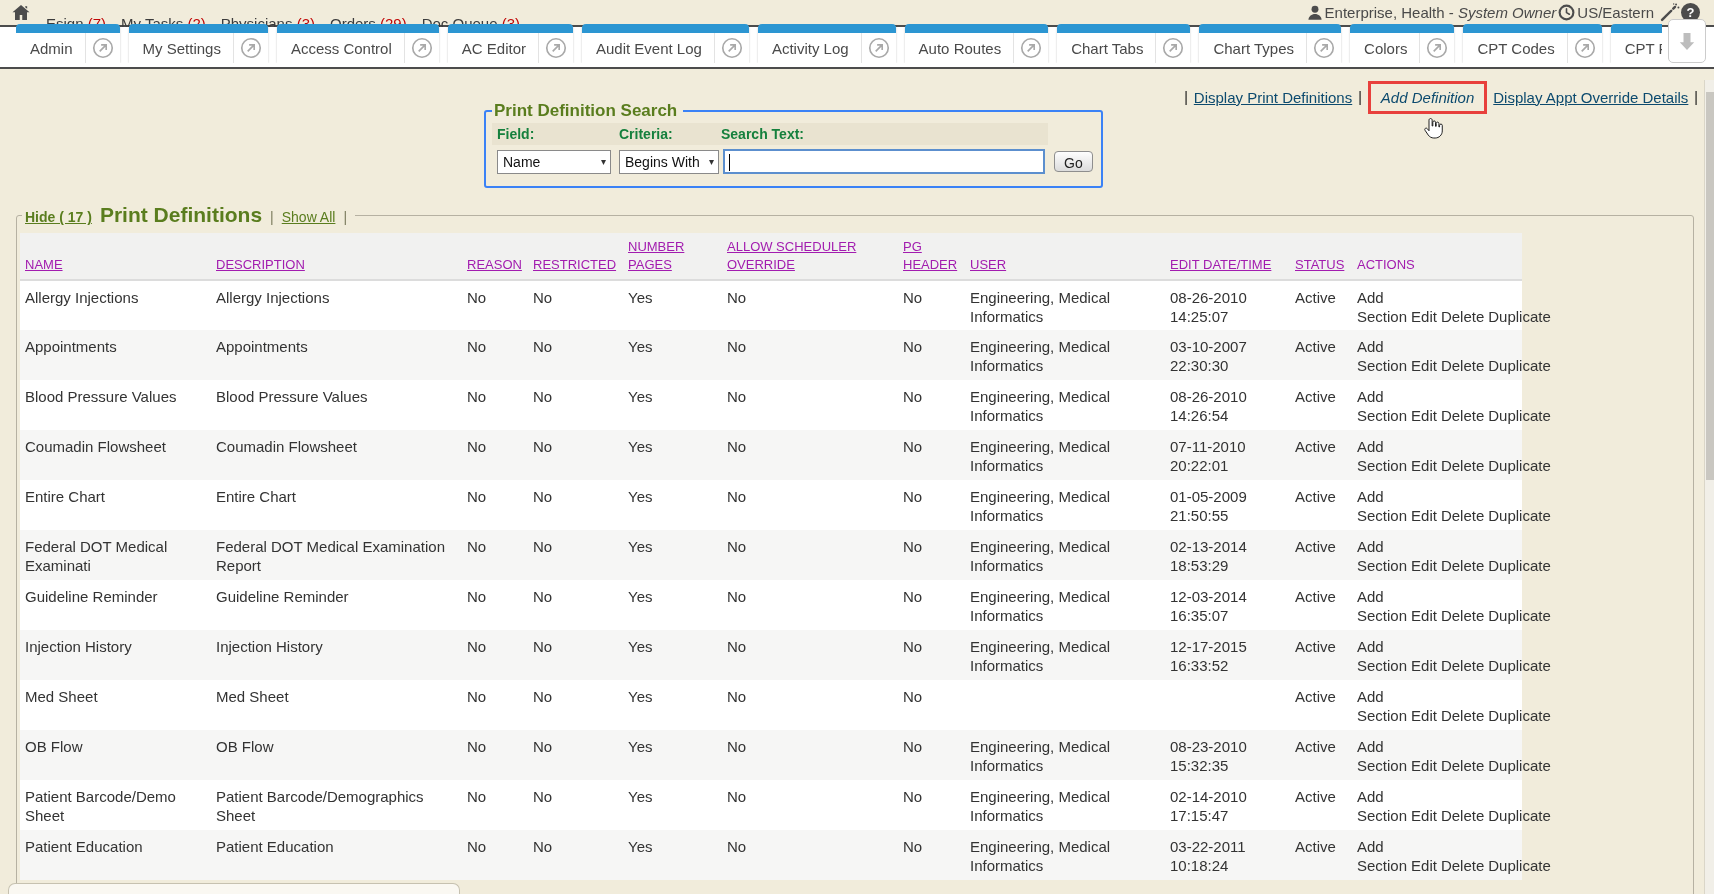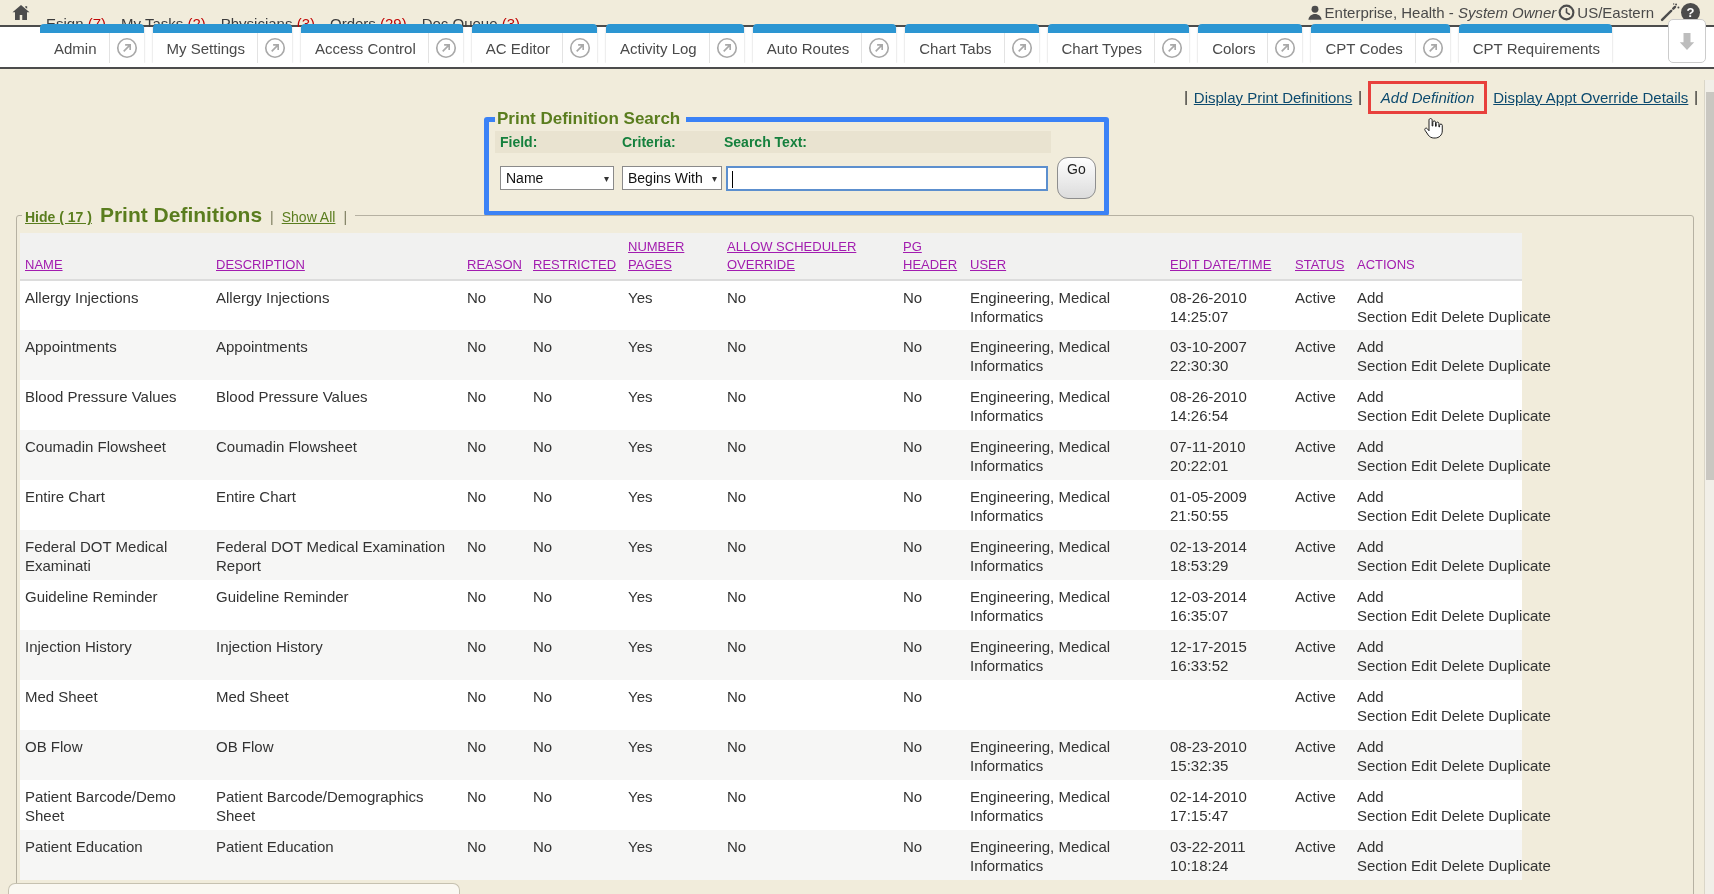--- a/index.html
+++ b/index.html
@@ -29,21 +29,21 @@
     width:19px; height:19px; border-radius:50%; background:#4c4c4c;
     color:#fff; font-weight:bold; font-size:13px;
     display:inline-flex; align-items:center; justify-content:center;
   }
 
   
   .tabbar {
     height:42px; background:#fff;
     border-bottom:2px solid #4c4c4c;
     display:flex; align-items:flex-end;
-    padding:0 8px 4px 40px;
+    padding:0 8px 4px 16px;
     position:relative;
   }
   .tabstrip { display:flex; gap:9px; align-items:flex-end; overflow:hidden; flex:1; }
   .tab {
     background:#fff; border-radius:5px 5px 0 0;
     box-shadow:0 0 2px rgba(0,0,0,.25);
     cursor:pointer; flex:0 0 auto;
   }
   .tab-top { height:9px; background:#2c96d2; border-radius:4px 4px 0 0; }
   .tab-body { display:flex; align-items:center; height:30px; }
@@ -68,22 +68,22 @@
   .action-links a { color:#0c4a6e; text-decoration:underline; cursor:pointer; white-space:nowrap; }
   .annotation-box {
     border:3px solid #e8403c; padding:5px 10px;
     position:relative; display:inline-block;font-style:italic;
   }
   .annotation-box a { text-decoration:none; }
   .cursor-hand { position:absolute; left:50%; top:31px; margin-left:-8px; }
 
   
   .search-fieldset {
-    position:absolute; left:484px; top:40px; width:600px;
-    border:5px solid #3b82f6; border-radius:3px;
+    position:absolute; left:484px; top:32px; width:600px;
+    border:2px solid #3b82f6; border-radius:3px;
     padding:2px 8px 12px 6px;
   }
   .search-fieldset legend {
     font-size:17px; font-weight:bold; color:#5a7d1e;
     padding:0 6px 0 2px; margin-left:0px;
   }
   .search-labels {
     width:556px; background:#e9e3d0;
     display:grid; grid-template-columns:122px 102px 326px;
     padding:3px 0 3px 5px; font-size:14px; font-weight:bold; color:#15803d;
@@ -98,23 +98,23 @@
   .sel-field { width:114px; margin-right:8px; }
   .sel-criteria { width:100px; margin-right:4px; }
   .search-input {
     width:322px; height:25px; background:#fff;
     border:2px solid #5c8fce; font-size:15px;
     padding:0 4px; font-family:"Liberation Sans",sans-serif;
     position:relative;
   }
   .caret-bar { position:absolute; left:4px; top:3px; width:1px; height:17px; background:#000; }
   .go-button {
-    margin-left:9px; padding:3px 9px 21px;
+    margin-left:9px; padding:3px 9px 0;
     background:linear-gradient(#fefefe,#dcdcdc);
-    border:1px solid #8e8e8e; border-radius:11px;
+    border:1px solid #8e8e8e; border-radius:4px;
     font-size:14px; color:#222; cursor:pointer;
     font-family:"Liberation Sans",sans-serif;
   }
 
   
   .print-fieldset {
     position:absolute; left:16px; right:20px; top:134px; height:720px;
     border:1px solid #b6b1a2; border-radius:3px;
     padding:2px 0 0 3px;
   }
@@ -258,20 +258,33 @@
             <svg viewBox="0 0 20 20" width="22" height="22">
               <circle cx="10" cy="10" r="8.4" fill="none" stroke="#a9a9a9" stroke-width="1.5"></circle>
               <path d="M7 13 12.6 7.4 M8.3 7.2h4.6v4.6" stroke="#a9a9a9" stroke-width="1.5" fill="none"></path>
             </svg>
           </span>
         </div>
       </div>
       <div class="tab">
         <div class="tab-top"></div>
         <div class="tab-body">
+          <span class="tab-label">Audit Event Log</span>
+          <span class="tab-divider"></span>
+          <span class="tab-icon">
+            <svg viewBox="0 0 20 20" width="22" height="22">
+              <circle cx="10" cy="10" r="8.4" fill="none" stroke="#a9a9a9" stroke-width="1.5"></circle>
+              <path d="M7 13 12.6 7.4 M8.3 7.2h4.6v4.6" stroke="#a9a9a9" stroke-width="1.5" fill="none"></path>
+            </svg>
+          </span>
+        </div>
+      </div>
+      <div class="tab">
+        <div class="tab-top"></div>
+        <div class="tab-body">
           <span class="tab-label">Activity Log</span>
           <span class="tab-divider"></span>
           <span class="tab-icon">
             <svg viewBox="0 0 20 20" width="22" height="22">
               <circle cx="10" cy="10" r="8.4" fill="none" stroke="#a9a9a9" stroke-width="1.5"></circle>
               <path d="M7 13 12.6 7.4 M8.3 7.2h4.6v4.6" stroke="#a9a9a9" stroke-width="1.5" fill="none"></path>
             </svg>
           </span>
         </div>
       </div>

